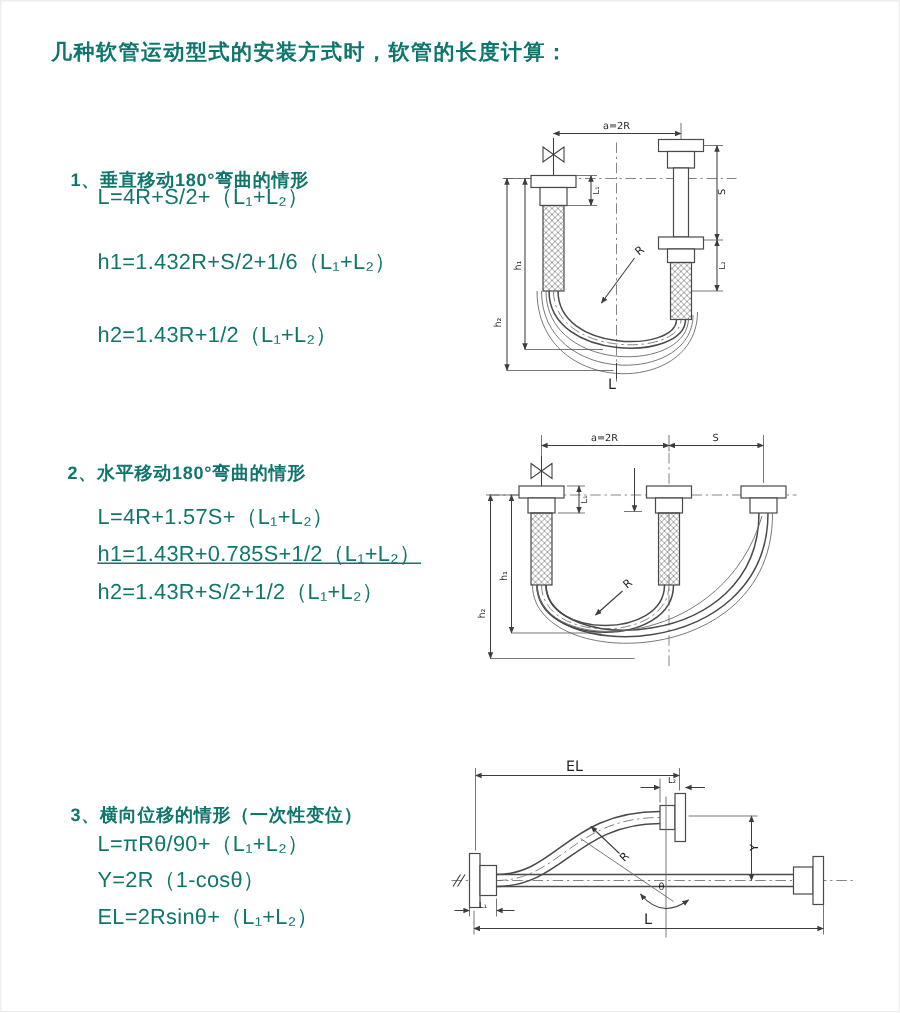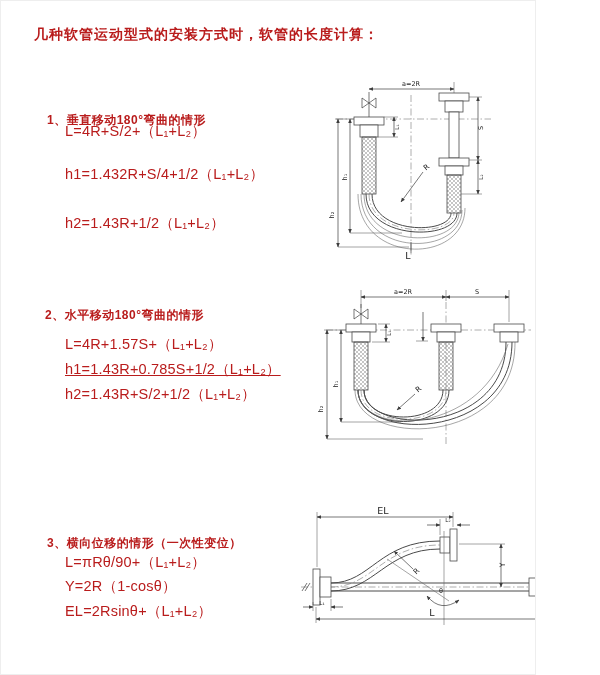--- a/index.html
+++ b/index.html
@@ -1,19 +1,19 @@
 <!DOCTYPE html>
 <html><head>
 <meta charset="utf-8">
 <style>
   html,body{margin:0;padding:0;background:#fff;}
   #page{
-    position:relative;width:536px;height:675px;background:#ffffff;
+    position:relative;width:600px;height:675px;background:#ffffff;
     font-family:"Liberation Sans","DejaVu Sans",sans-serif;
-    color:#b91c1c;overflow:hidden;border:1px solid #eeeeee;box-sizing:border-box;
+    color:#0f766e;overflow:hidden;border:1px solid #eeeeee;box-sizing:border-box;
   }
   .tline{position:absolute;white-space:nowrap;}
   .title{font-size:14px;font-weight:600;letter-spacing:1px;}
   .heading{font-size:12px;font-weight:600;letter-spacing:0.5px;}
   .formula{font-size:14.5px;font-weight:500;letter-spacing:0.2px;}
   svg{position:absolute;overflow:visible;}
   svg .dim{stroke:#3d3d3d;stroke-width:0.7;fill:none;}
   svg .ext{stroke:#5a5a5a;stroke-width:0.55;fill:none;}
   svg .hose{stroke:#4a4a4a;stroke-width:1;fill:none;}
   svg .thin{stroke:#6a6a6a;stroke-width:0.6;fill:none;}
@@ -29,21 +29,21 @@
 </head>
 <body>
 
 <div id="page">
 
   <div class="tline title" style="left:33px;top:25px;">几种软管运动型式的安装方式时，软管的长度计算：</div>
 
   <div>
     <div class="tline heading" style="left:46px;top:111px;">1、垂直移动180°弯曲的情形</div>
     <div class="tline formula" style="left:64px;top:121px;">L=4R+S/2+（L₁+L₂）</div>
-    <div class="tline formula" style="left:64px;top:164px;">h1=1.432R+S/4+1/2（L₁+L₂）</div>
+    <div class="tline formula" style="left:64px;top:164px;">h1=1.432R+S/2+1/6（L₁+L₂）</div>
     <div class="tline formula" style="left:64px;top:189px;margin-top:24px;">h2=1.43R+1/2（L₁+L₂）</div>
   </div>
 
   <div>
     <div class="tline heading" style="left:44px;top:306px;">2、水平移动180°弯曲的情形</div>
     <div class="tline formula" style="left:64px;top:334px;">L=4R+1.57S+（L₁+L₂）</div>
     <div class="tline formula" style="left:64px;top:359px;text-decoration:underline;">h1=1.43R+0.785S+1/2（L₁+L₂）</div>
     <div class="tline formula" style="left:64px;top:384px;text-align:center;">h2=1.43R+S/2+1/2（L₁+L₂）</div>
   </div>
 

